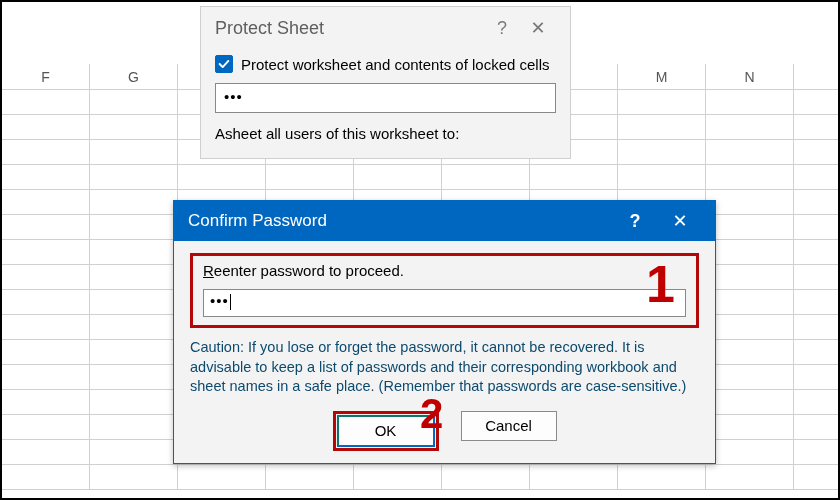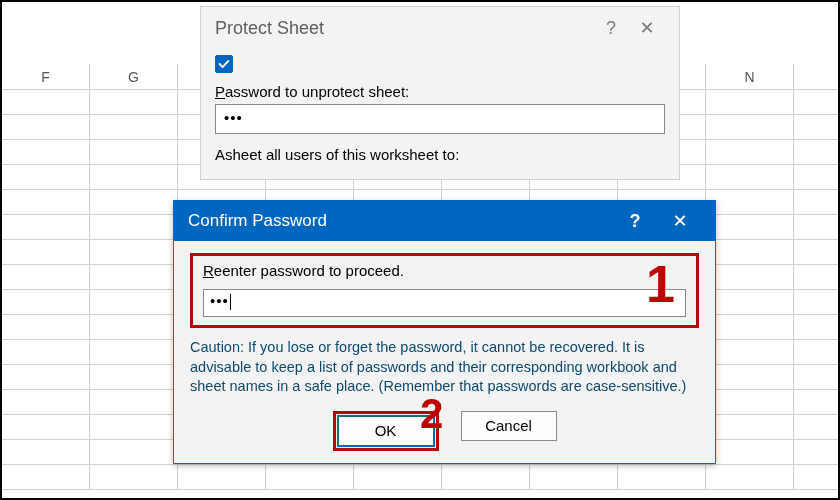--- a/index.html
+++ b/index.html
@@ -40,21 +40,21 @@
   .row div {
     width: 88px;
     border-right: 1px solid #d0d0d0;
   }
 
   
   .dlg-protect {
     position: absolute;
     left: 198px;
     top: 4px;
-    width: 480px;
+    width: 371px;
     background: #f3f3f3;
     border: 1px solid #cfcfcf;
   }
   .dlg-protect .titlebar {
     display: flex;
     align-items: center;
     padding: 10px 14px 6px 14px;
     color: #5f5f5f;
     font-size: 18px;
   }
@@ -341,23 +341,23 @@
     <span class="help">?</span>
     <span class="close">✕</span>
   </div>
   <div class="body">
     <div class="chk-row">
       <span class="chk">
         <svg viewBox="0 0 16 16">
             <path d="M3 8 L6.5 11.5 L13 4.5" stroke="#fff" stroke-width="2.2" fill="none" stroke-linecap="round" stroke-linejoin="round"></path>
           </svg>
       </span>
-    </div>
-    <div class="field-label">
-      <span class="ul">P</span><span>assword to unprotect sheet:</span>
+      <span class="lbl">
+        <span>Protect worksheet and </span><span class="ul">c</span><span>ontents of locked cells</span>
+      </span>
     </div>
     <div class="pw-input">•••</div>
     <div class="allow-label">
       <span class="ul">A</span><span>sheet all users of this worksheet to:</span>
     </div>
   </div>
   <div class="cutbottom"></div>
 </div>
 
 <div class="dlg-confirm">

